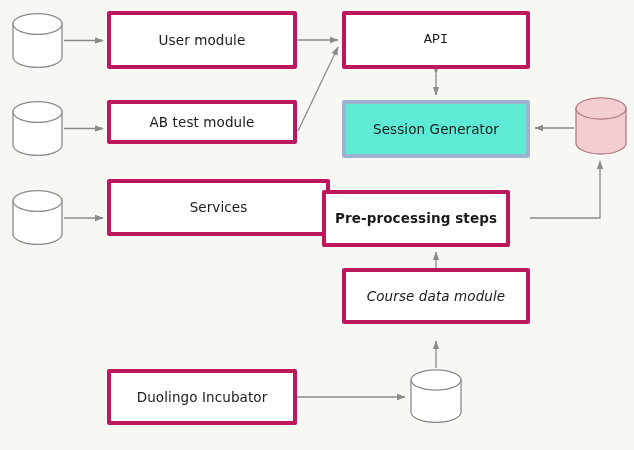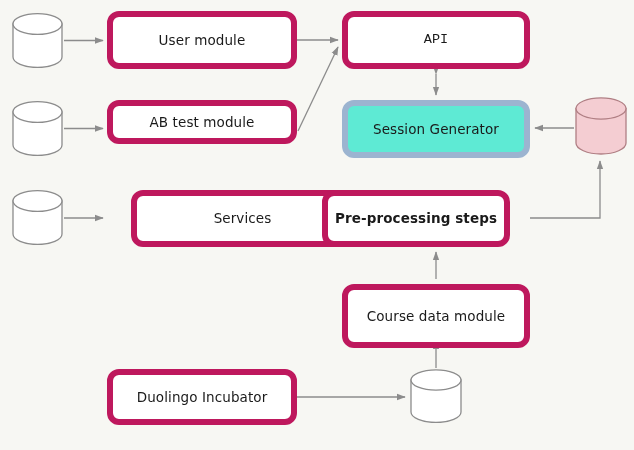--- a/index.html
+++ b/index.html
@@ -29,22 +29,22 @@
   }
   .node {
     position: absolute;
     box-sizing: border-box;
     display: flex;
     align-items: center;
     justify-content: center;
     text-align: center;
   }
   .box {
-    border-radius: 12px;
-    border: 6px solid #be185d;
+    border-radius: 2px;
+    border: 4px solid #be185d;
     background: #ffffff;
     color: #1a1a1a;
     font-size: 13.5px;
     line-height: 1.2;
     letter-spacing: 0.1px;
   }
   .box.accent-blue {
     background: #5eead4;
     border-color: #9cb4d0;
   }
@@ -147,29 +147,29 @@
   </div>
 
   <div class="node box" style="left:107px; top:100px; width:190px; height:44px;">
     <span class="node-label">AB test module</span>
   </div>
 
   <div class="node box accent-blue" style="left:342px; top:100px; width:188px; height:58px;">
     <span class="node-label">Session Generator</span>
   </div>
 
-  <div class="node box" style="left:107px; top:190px; width:223px; height:57px;margin-left:24px;">
+  <div class="node box" style="left:107px; top:179px; width:223px; height:57px;">
     <span class="node-label">Services</span>
   </div>
 
   <div class="node box" style="left:322px; top:190px; width:188px; height:57px;font-weight:bold;">
     <span class="node-label">Pre-processing steps</span>
   </div>
 
-  <div class="node box" style="left:342px; top:284px; width:188px; height:64px;">
+  <div class="node box" style="left:342px; top:268px; width:188px; height:56px;font-style:italic;">
     <span class="node-label">Course data module</span>
   </div>
 
   <div class="node box" style="left:107px; top:369px; width:190px; height:56px;align-items:center;">
     <span class="node-label">Duolingo Incubator</span>
   </div>
 
 </div>
 
 </body></html>

